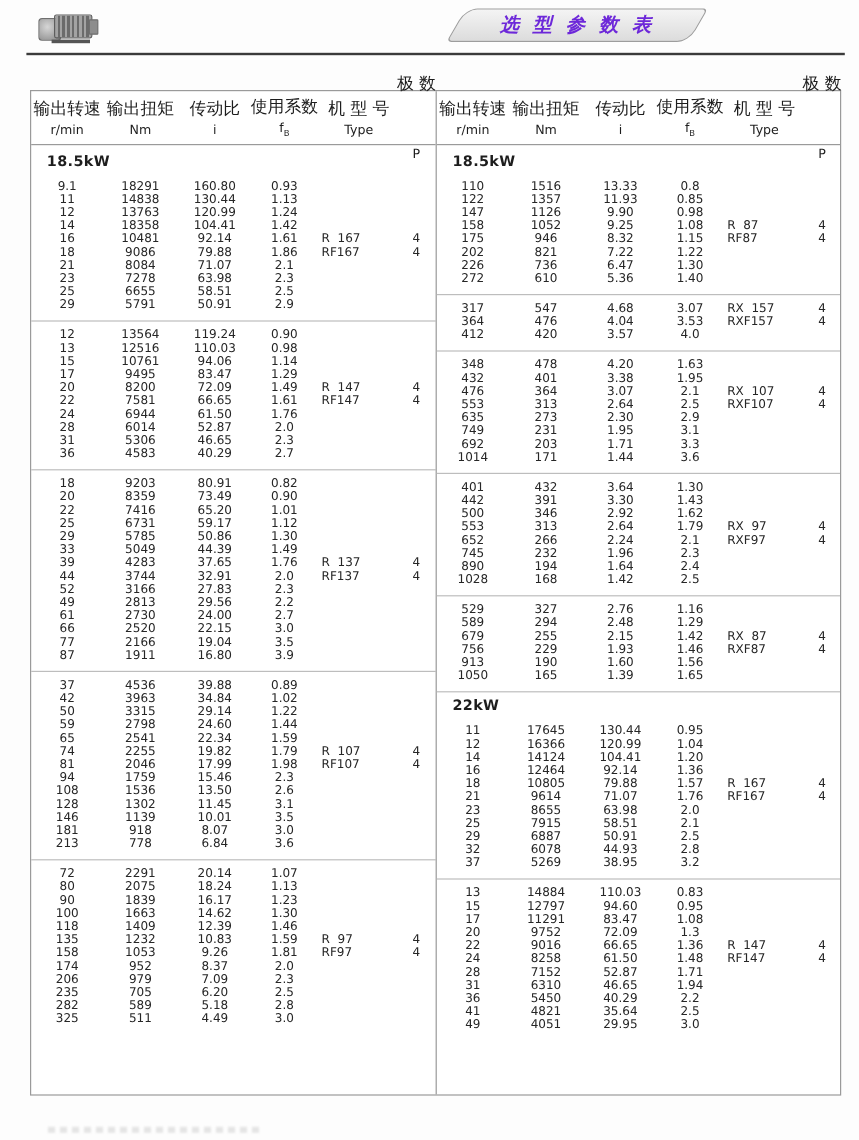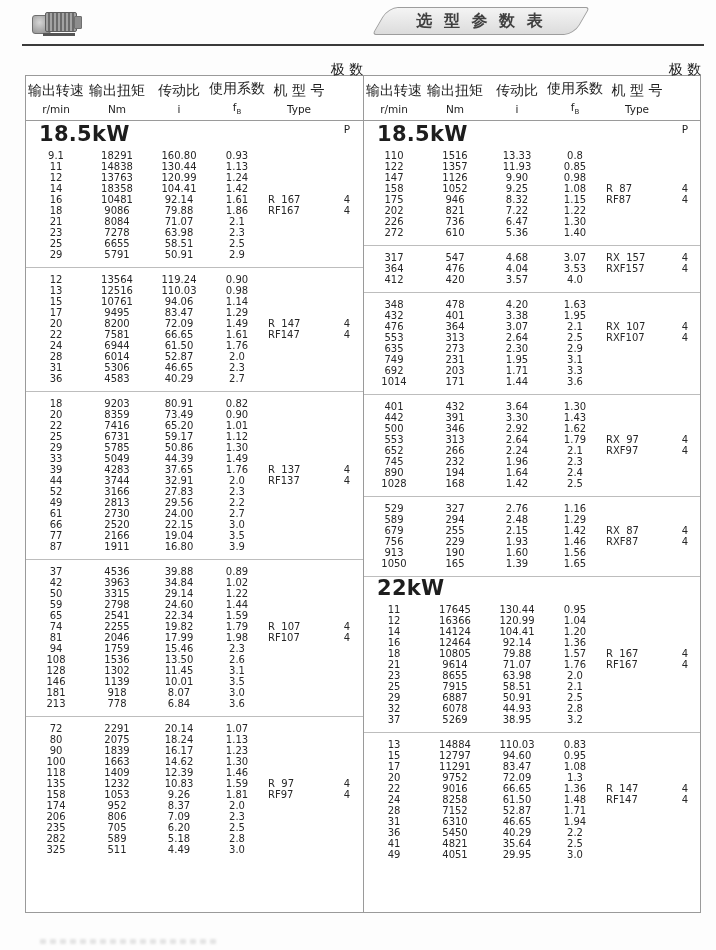--- a/index.html
+++ b/index.html
@@ -17,38 +17,38 @@
     background:repeating-linear-gradient(90deg,#a3a3a3 0 2px,#6b6b6b 2px 4px);
     border:1px solid #5e5e5e;border-radius:2px;}
   .motor-cap{position:absolute;right:0;top:9px;width:6px;height:11px;
     background:#8d8d8d;border:1px solid #6f6f6f;border-radius:1px;}
   .motor-foot{position:absolute;left:11px;bottom:1px;width:32px;height:3px;background:#555;}
   .banner{position:absolute;left:380px;top:7px;width:202px;height:28px;}
   .banner-bg{position:absolute;inset:0;transform:skewX(-30deg);
     background:linear-gradient(#f4f4f4,#dcdcdc);
     border:1px solid #9d9d9d;border-radius:10px 4px 10px 4px;}
   .banner-text{position:absolute;inset:0;display:flex;align-items:center;justify-content:center;
-    font-size:16px;font-weight:700;letter-spacing:3px;color:#404040;}
+    font-size:16px;font-weight:700;font-style:italic;letter-spacing:3px;color:#6d28d9;}
   .top-rule{position:absolute;left:22px;top:44px;width:682px;height:2px;background:#3b3b3b;}
   
   .ptable{position:absolute;left:25px;top:75px;width:676px;height:838px;
     border:1px solid #9a9a9a;box-sizing:border-box;display:flex;background:#fff;}
   .half{width:338px;box-sizing:border-box;}
   .half.rhs{border-left:1px solid #9a9a9a;}
   .hdr{height:45px;border-bottom:1px solid #9a9a9a;box-sizing:border-box;
     display:flex;align-items:center;}
   .hcol{display:flex;flex-direction:column;align-items:center;justify-content:center;gap:3px;}
   .h-zh{font-size:14px;font-weight:400;letter-spacing:0px;white-space:nowrap;text-align:center;}
   .h-un{font-size:10.5px;white-space:nowrap;}
   .h-un sub{font-size:7px;}
   .w-speed{width:60px;} .w-torque{width:62px;} .w-ratio{width:62px;}
   .w-fb{width:54px;} .w-type{width:70px;} .w-poles{width:26px;gap:44px;}
   .body{padding-top:2px;}
   .power-label{height:19px;line-height:19px;padding-left:13px;
-    font-size:21px;font-weight:700;letter-spacing:0.3px;margin-top:2px;}
+    font-size:12px;font-weight:700;letter-spacing:0.3px;margin-top:2px;}
   .block{padding:6px 0 7px 0;}
   .row{display:flex;height:11px;line-height:11px;font-size:10px;color:#262626;}
   .c{display:inline-block;}
   .c-speed{width:60px;text-align:center;}
   .c-torque{width:62px;text-align:center;}
   .c-ratio{width:62px;text-align:center;}
   .c-fb{width:54px;text-align:center;}
   .c-type{width:70px;text-align:left;padding-left:4px;box-sizing:border-box;white-space:pre;}
   .c-poles{width:26px;text-align:center;}
   .sep{border-top:1px solid #bdbdbd;height:0;}
@@ -552,21 +552,21 @@
           <div class="row">
             <span class="c c-speed">174</span>
             <span class="c c-torque">952</span>
             <span class="c c-ratio">8.37</span>
             <span class="c c-fb">2.0</span>
             <span class="c c-type"></span>
             <span class="c c-poles"></span>
           </div>
           <div class="row">
             <span class="c c-speed">206</span>
-            <span class="c c-torque">806</span>
+            <span class="c c-torque">979</span>
             <span class="c c-ratio">7.09</span>
             <span class="c c-fb">2.3</span>
             <span class="c c-type"></span>
             <span class="c c-poles"></span>
           </div>
           <div class="row">
             <span class="c c-speed">235</span>
             <span class="c c-torque">705</span>
             <span class="c c-ratio">6.20</span>
             <span class="c c-fb">2.5</span>

